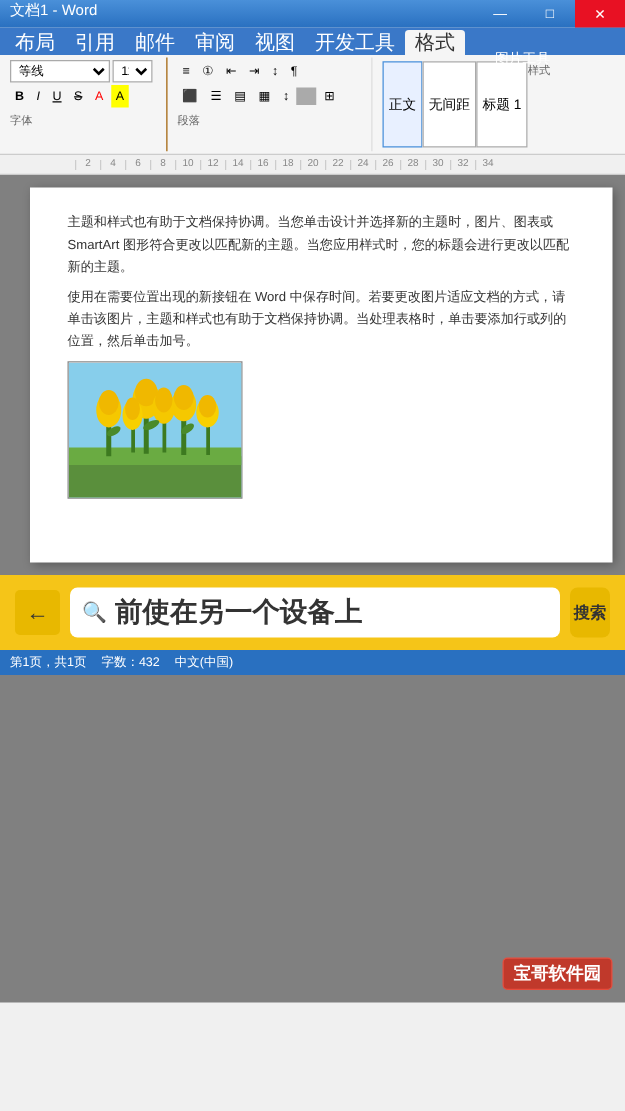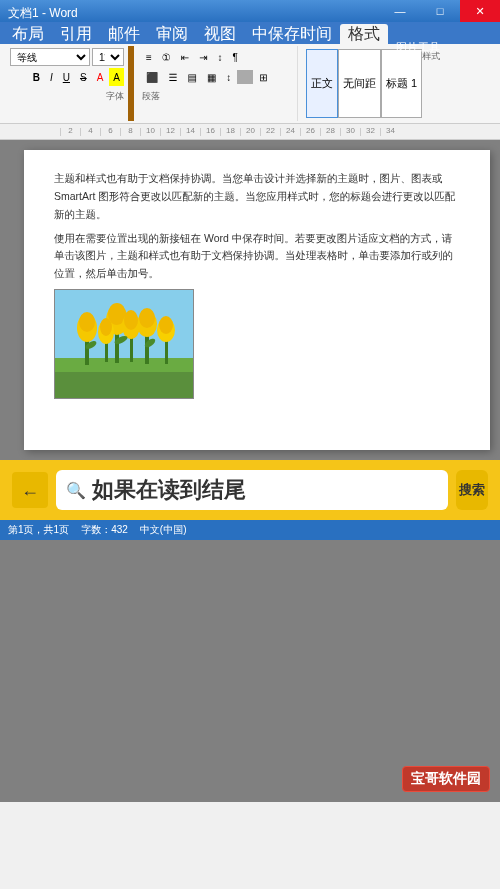--- a/index.html
+++ b/index.html
@@ -11,21 +11,21 @@
       background: #f0f0f0;
       position: relative;
     }
 
     
     .title-bar {
       width: 100%;
       height: 22px;
       background: linear-gradient(to bottom, #4a90d9, #2970c0);
       display: flex;
-      align-items: flex-end;
+      align-items: flex-start;
       padding: 0 8px;
       position: relative;
     }
     .title-bar-text {
       color: white;
       font-size: 12px;
       font-weight: normal;
     }
     .title-bar-extra {
       position: absolute;
@@ -92,25 +92,24 @@
     .ribbon-group-label {
       font-size: 9px;
       color: #666;
       margin-top: 2px;
     }
 
     
     .font-group {
       min-width: 130px;
       padding: 2px 4px;
-      border-right: 6px solid #a16207;
+      border-right: 1px solid #a16207;
       height: 100%;
       display: flex;
       flex-direction: column;
-      align-items: flex-end;
     }
     .font-row {
       display: flex;
       align-items: center;
       gap: 2px;
       margin-bottom: 2px;
     }
     .font-select {
       font-size: 10px;
       border: 1px solid #aaa;
@@ -363,21 +362,21 @@
     <div class="title-btn close">✕</div>
   </div>
 </div>
 
 <div class="ribbon-tabs">
   <div class="ribbon-tab">布局</div>
   <div class="ribbon-tab">引用</div>
   <div class="ribbon-tab">邮件</div>
   <div class="ribbon-tab">审阅</div>
   <div class="ribbon-tab">视图</div>
-  <div class="ribbon-tab">中保存时间</div>
+  <div class="ribbon-tab">开发工具</div>
   <div class="ribbon-tab active">格式</div>
 </div>
 
 <div class="ribbon">
 
   <div class="font-group">
     <div class="font-row">
       <select class="font-select">
         <option>等线</option>
       </select>
@@ -491,21 +490,21 @@
         <ellipse cx="95" cy="53" rx="6" ry="3" fill="#4a8a2a" transform="rotate(-35 95 53)"></ellipse>
       </svg>
     </div>
   </div>
 </div>
 
 <div class="search-bar-overlay" style="position:relative; bottom:auto; left:auto; right:auto; margin-top:0;">
   <button class="search-back-btn">←</button>
   <div class="search-input-wrap">
     <span class="search-icon-circle">🔍</span>
-    <span class="search-text-display">如果在读到结尾</span>
+    <span class="search-text-display">前使在另一个设备上</span>
   </div>
   <button class="search-btn">搜索</button>
 </div>
 
 <div class="status-bar">
   <span class="status-item">第1页，共1页</span>
   <span class="status-item">字数：432</span>
   <span class="status-item">中文(中国)</span>
 </div>
 

